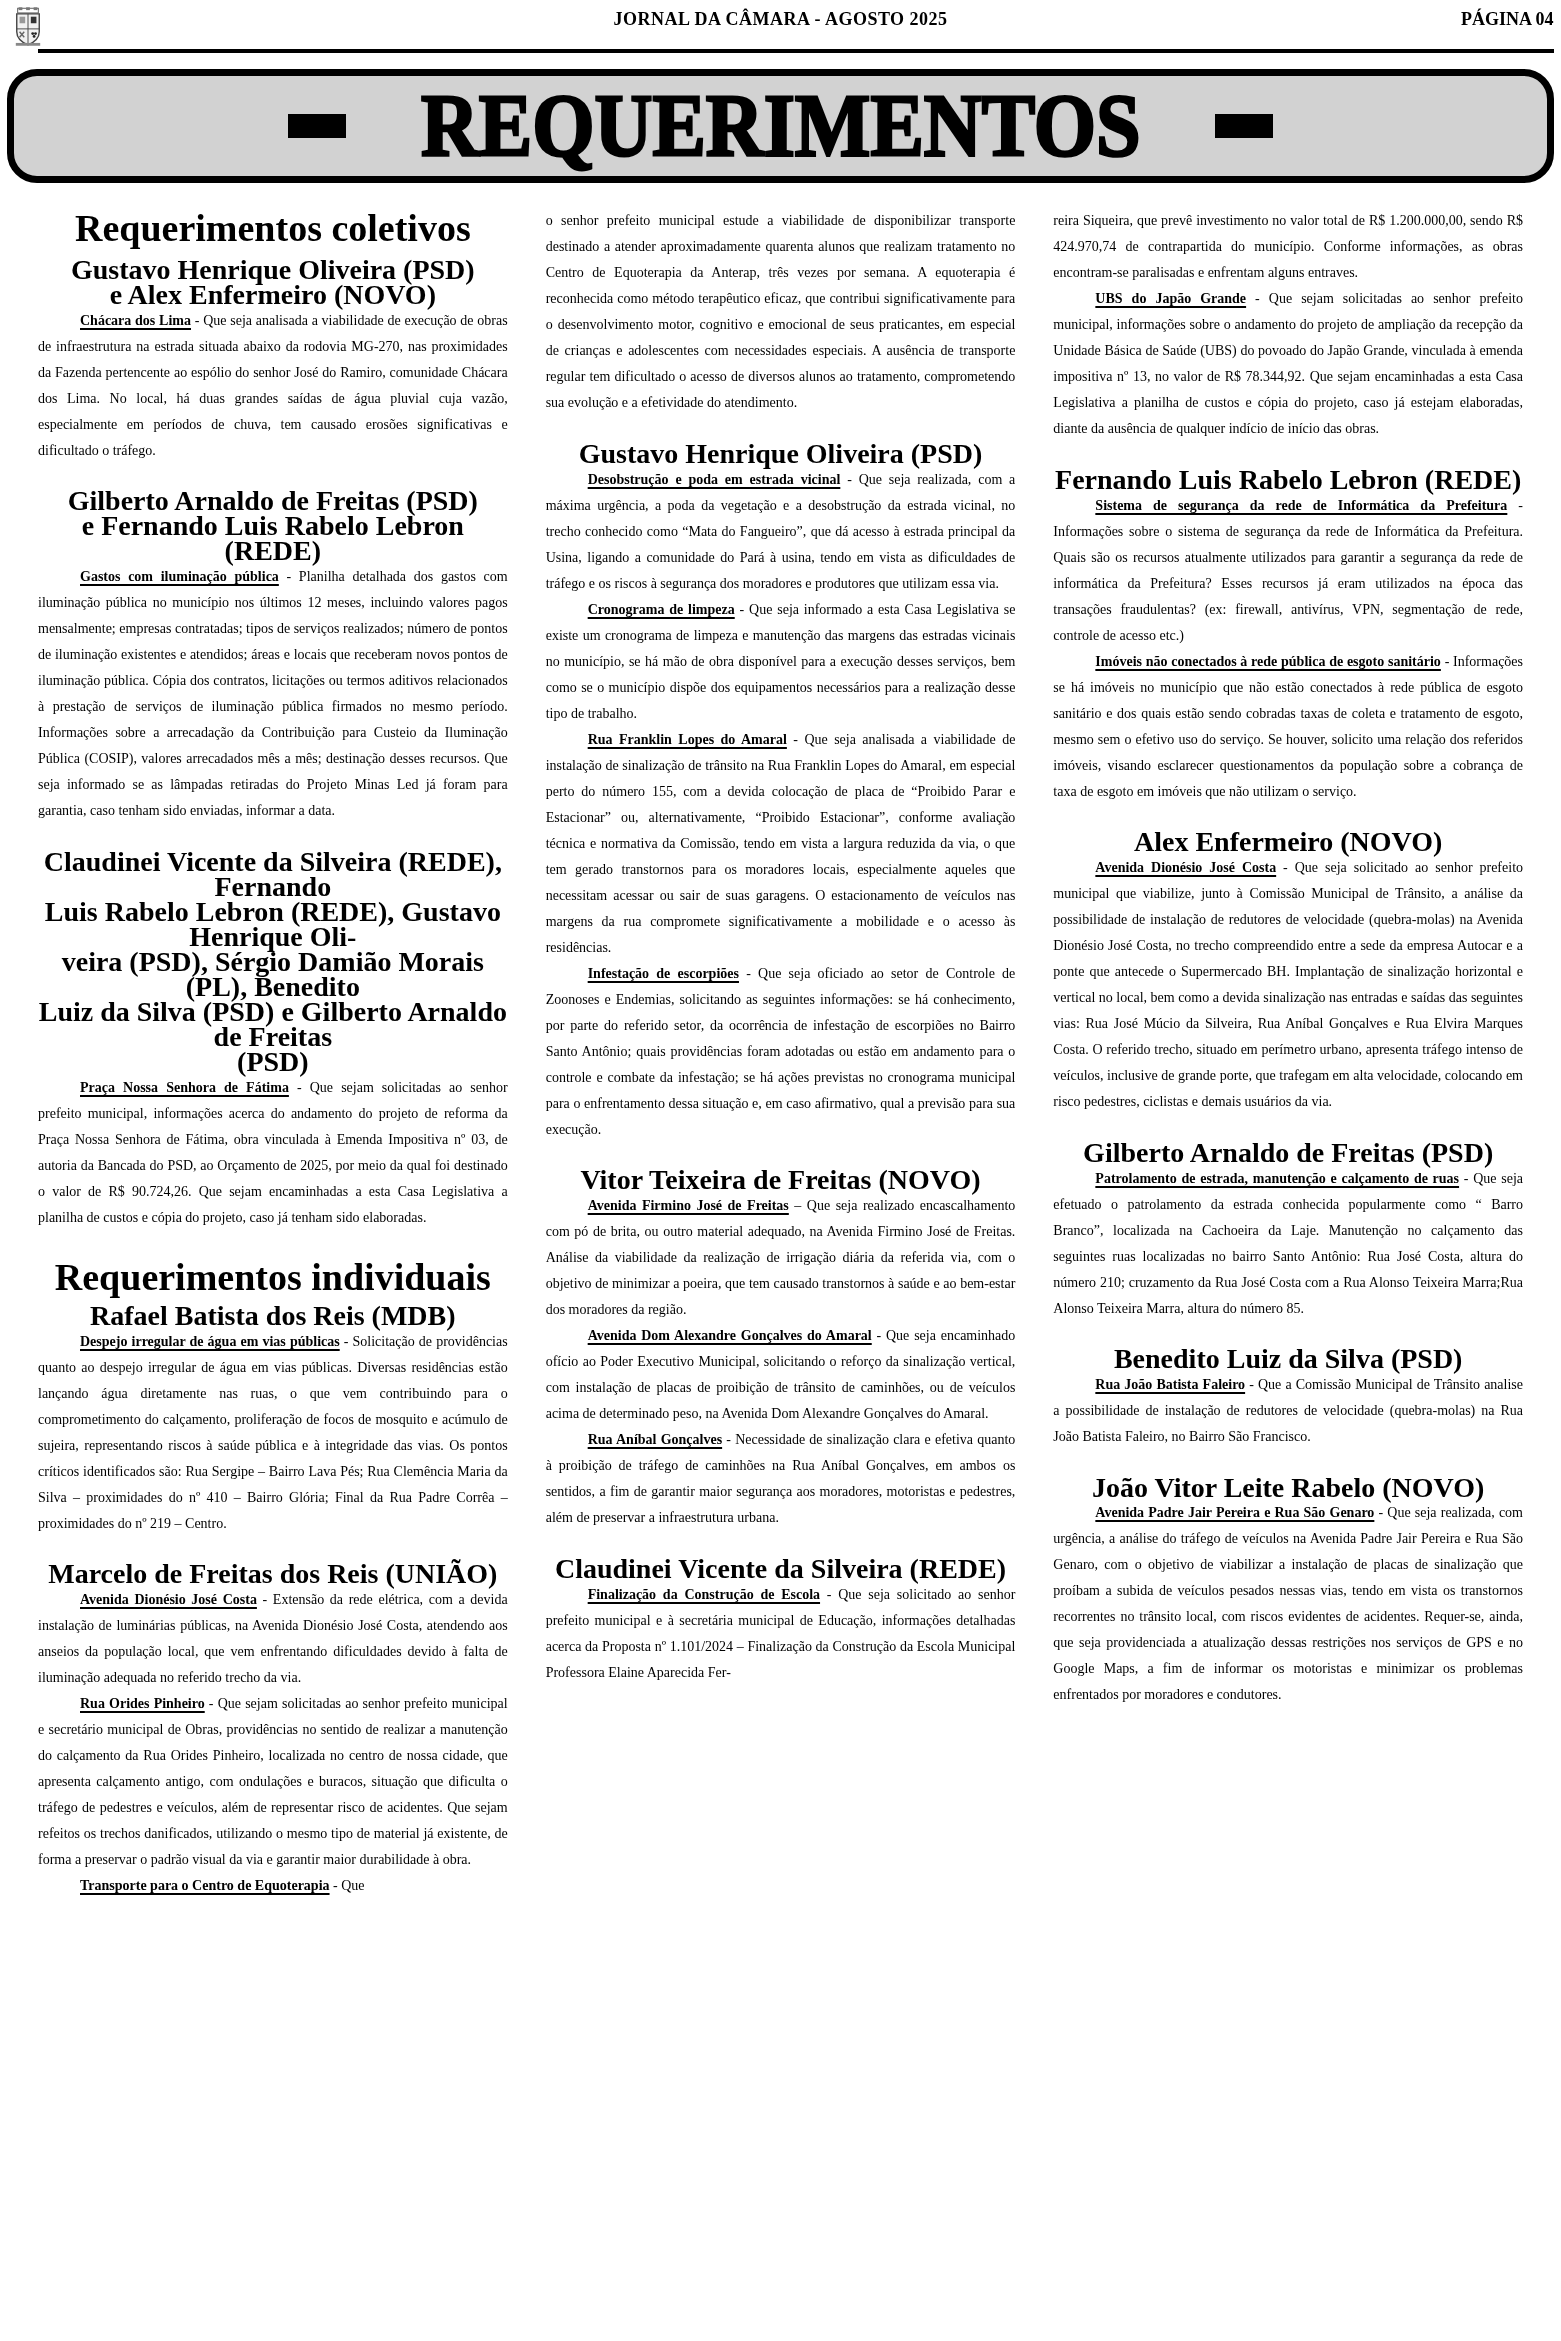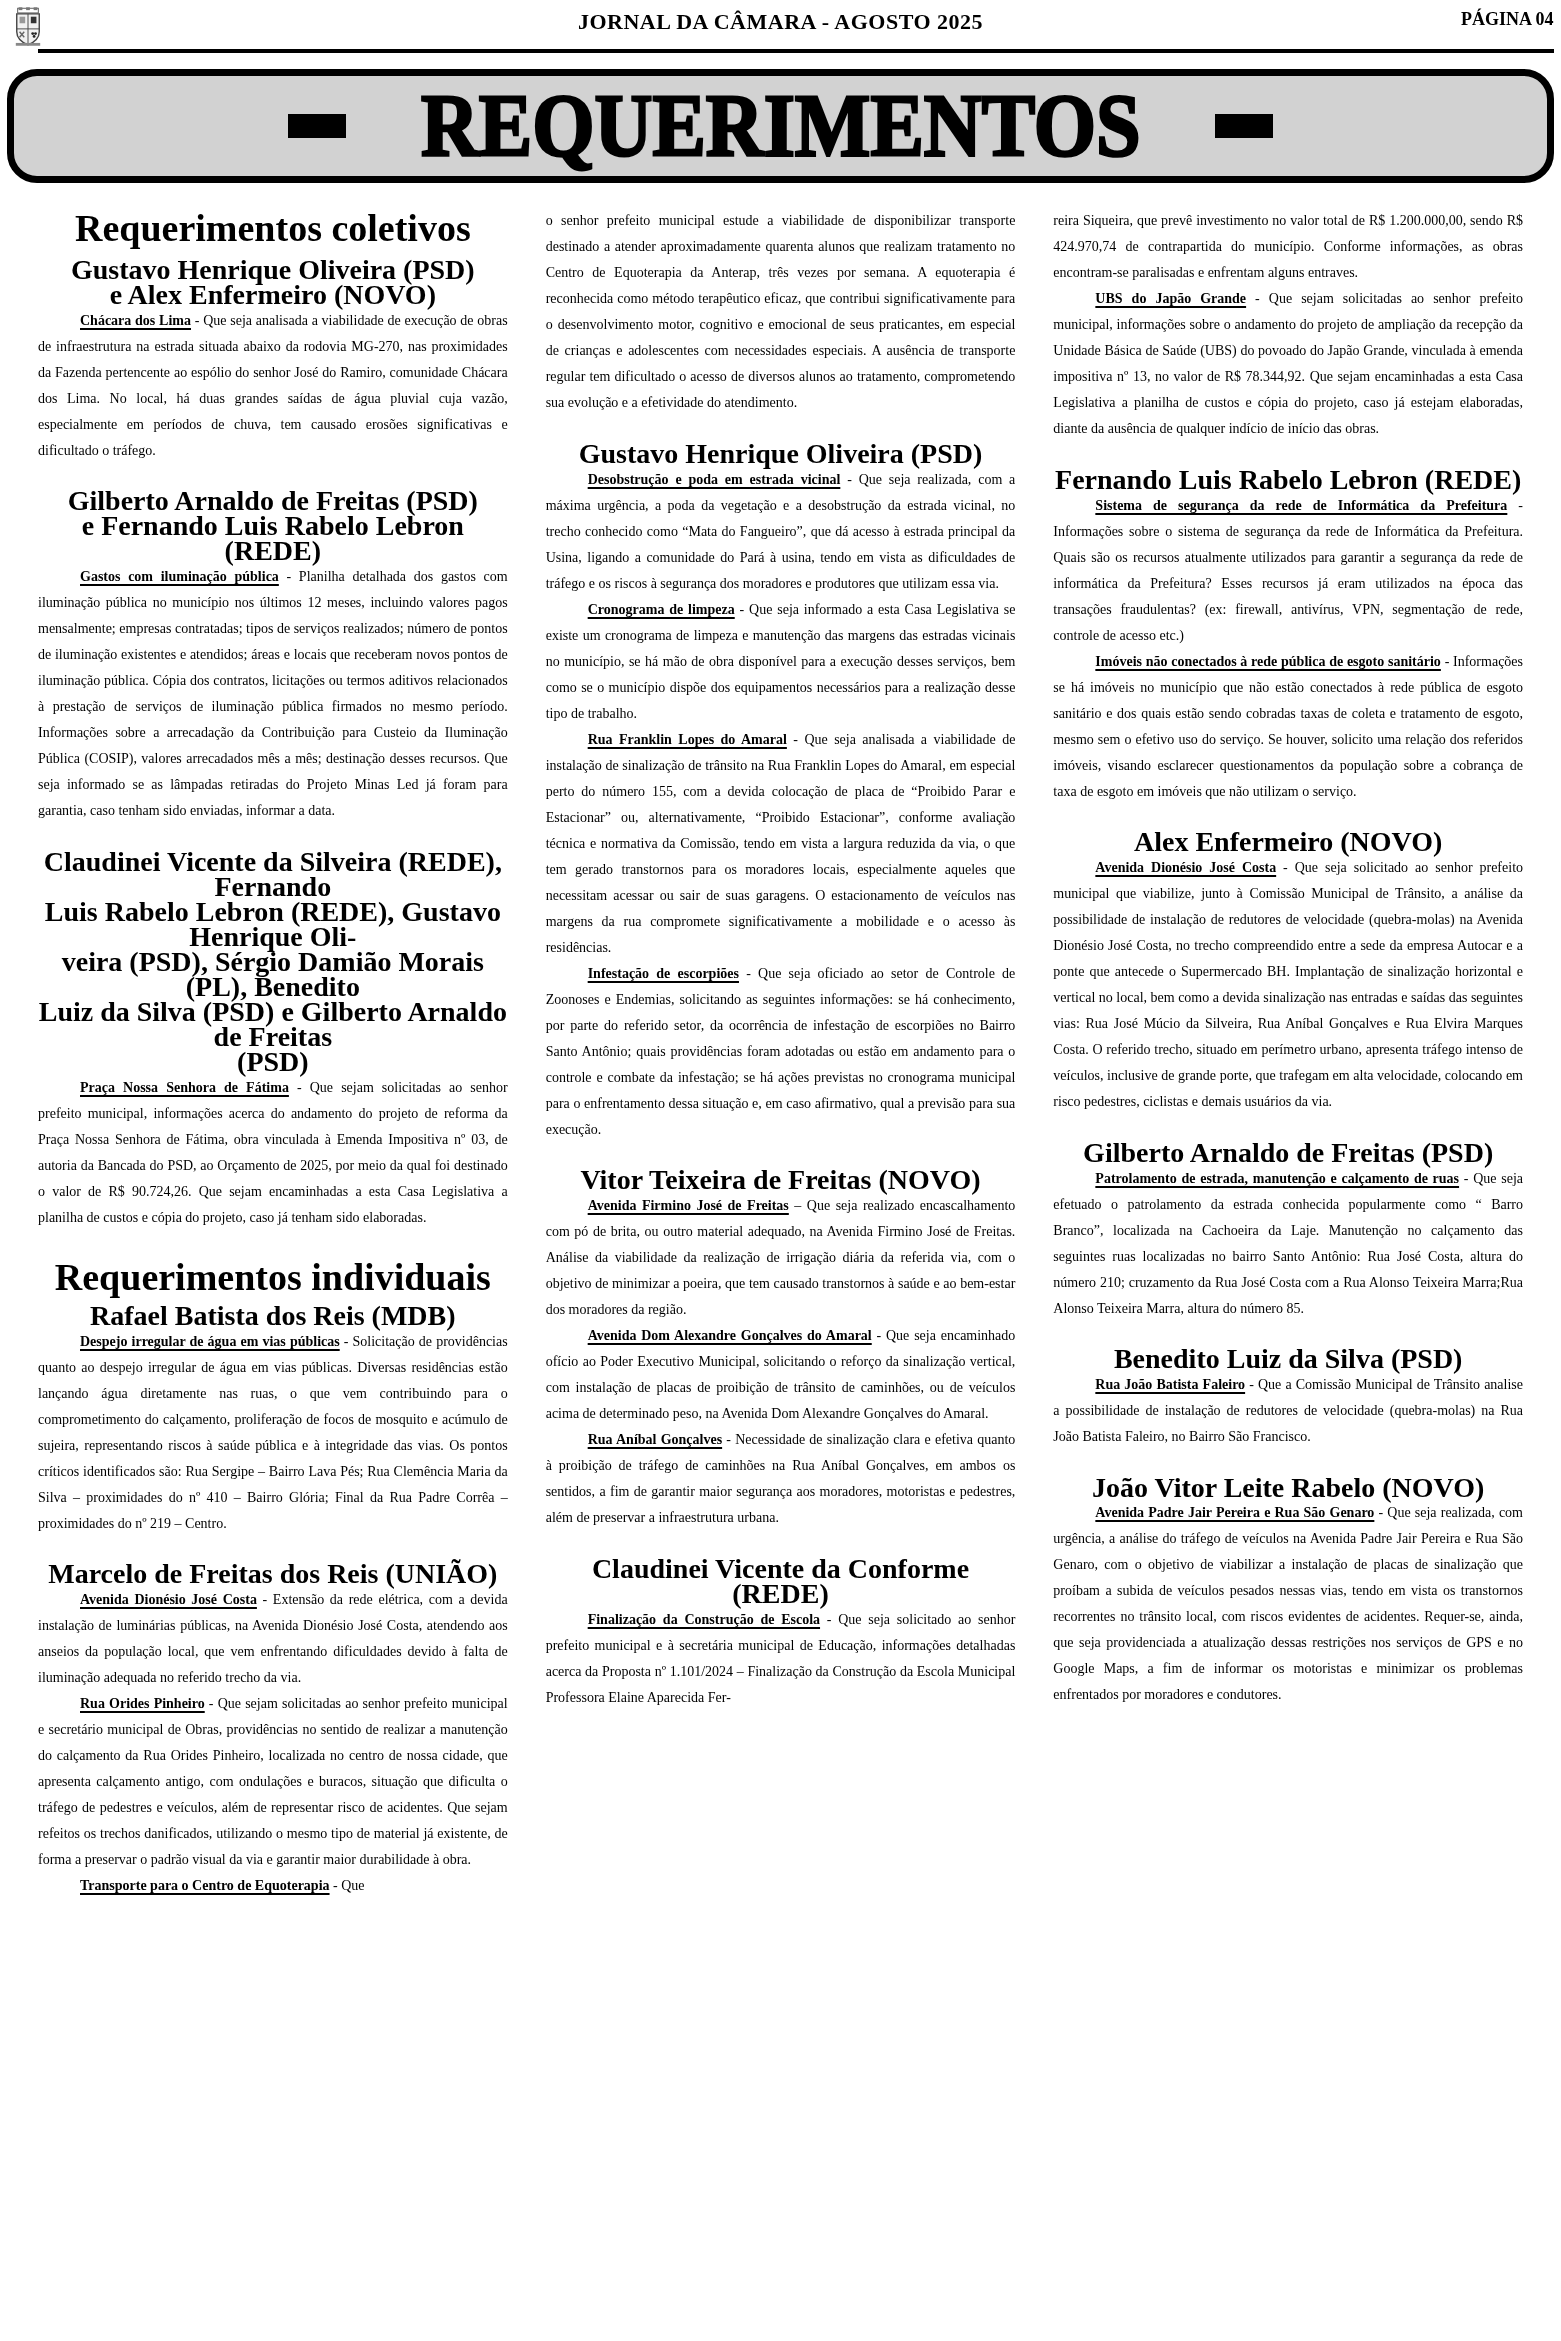--- a/index.html
+++ b/index.html
@@ -5,21 +5,21 @@
   html, body { margin:0; padding:0; }
   body {
     width:1561px; height:2342px;
     background:#ffffff; color:#000;
     font-family:"Liberation Serif", serif;
     overflow:hidden;
     -webkit-hyphens:auto; hyphens:auto;
   }
   .header-wrap { position:relative; padding:6.6px 38px 0; height:35px; }
   .masthead-title {
-    text-align:center; font-weight:bold; font-size:22px; letter-spacing:0.5px;
+    text-align:center; font-weight:bold; font-size:18px; letter-spacing:0.5px;
     padding-top:2.8px;
   }
   .page-num {
     position:absolute; right:7.6px; top:9.4px;
     font-weight:bold; font-size:18px;
   }
   .logo { position:absolute; left:13.2px; top:6.6px; width:30px; height:40px; }
   .header-rule { height:3.8px; background:#000; margin:7.6px 6.6px 0 38px; }
 
   .banner {
@@ -122,21 +122,21 @@
     <p class="cont">o senhor prefeito municipal estude a viabilidade de disponibilizar transporte destinado a atender aproximadamente quarenta alunos que realizam tratamento no Centro de Equoterapia da Anterap, três vezes por semana. A equoterapia é reconhecida como método terapêutico eficaz, que contribui significativamente para o desenvolvimento motor, cognitivo e emocional de seus praticantes, em especial de crianças e adolescentes com necessidades especiais. A ausência de transporte regular tem dificultado o acesso de diversos alunos ao tratamento, comprometendo sua evolução e a efetividade do atendimento.</p>
     <p class="byline">Gustavo Henrique Oliveira (PSD)</p>
     <p class="item"><span class="item-title">Desobstrução e poda em estrada vicinal</span><span> - Que seja realizada, com a máxima urgência, a poda da vegetação e a desobstrução da estrada vicinal, no trecho conhecido como “Mata do Fangueiro”, que dá acesso à estrada principal da Usina, ligando a comunidade do Pará à usina, tendo em vista as dificuldades de tráfego e os riscos à segurança dos moradores e produtores que utilizam essa via.</span></p>
     <p class="item"><span class="item-title">Cronograma de limpeza</span><span> - Que seja informado a esta Casa Legislativa se existe um cronograma de limpeza e manutenção das margens das estradas vicinais no município, se há mão de obra disponível para a execução desses serviços, bem como se o município dispõe dos equipamentos necessários para a realização desse tipo de trabalho.</span></p>
     <p class="item"><span class="item-title">Rua Franklin Lopes do Amaral</span><span> - Que seja analisada a viabilidade de instalação de sinalização de trânsito na Rua Franklin Lopes do Amaral, em especial perto do número 155, com a devida colocação de placa de “Proibido Parar e Estacionar” ou, alternativamente, “Proibido Estacionar”, conforme avaliação técnica e normativa da Comissão, tendo em vista a largura reduzida da via, o que tem gerado transtornos para os moradores locais, especialmente aqueles que necessitam acessar ou sair de suas garagens. O estacionamento de veículos nas margens da rua compromete significativamente a mobilidade e o acesso às residências.</span></p>
     <p class="item"><span class="item-title">Infestação de escorpiões</span><span> - Que seja oficiado ao setor de Controle de Zoonoses e Endemias, solicitando as seguintes informações: se há conhecimento, por parte do referido setor, da ocorrência de infestação de escorpiões no Bairro Santo Antônio; quais providências foram adotadas ou estão em andamento para o controle e combate da infestação; se há ações previstas no cronograma municipal para o enfrentamento dessa situação e, em caso afirmativo, qual a previsão para sua execução.</span></p>
     <p class="byline">Vitor Teixeira de Freitas (NOVO)</p>
     <p class="item"><span class="item-title">Avenida Firmino José de Freitas</span><span> – Que seja realizado encascalhamento com pó de brita, ou outro material adequado, na Avenida Firmino José de Freitas. Análise da viabilidade da realização de irrigação diária da referida via, com o objetivo de minimizar a poeira, que tem causado transtornos à saúde e ao bem-estar dos moradores da região.</span></p>
     <p class="item"><span class="item-title">Avenida Dom Alexandre Gonçalves do Amaral</span><span> - Que seja encaminhado ofício ao Poder Executivo Municipal, solicitando o reforço da sinalização vertical, com instalação de placas de proibição de trânsito de caminhões, ou de veículos acima de determinado peso, na Avenida Dom Alexandre Gonçalves do Amaral.</span></p>
     <p class="item"><span class="item-title">Rua Aníbal Gonçalves</span><span> - Necessidade de sinalização clara e efetiva quanto à proibição de tráfego de caminhões na Rua Aníbal Gonçalves, em ambos os sentidos, a fim de garantir maior segurança aos moradores, motoristas e pedestres, além de preservar a infraestrutura urbana.</span></p>
-    <p class="byline">Claudinei Vicente da Conforme (REDE)</p>
+    <p class="byline">Claudinei Vicente da Silveira (REDE)</p>
     <p class="item"><span class="item-title">Finalização da Construção de Escola</span><span> - Que seja solicitado ao senhor prefeito municipal e à secretária municipal de Educação, informações detalhadas acerca da Proposta nº 1.101/2024 – Finalização da Construção da Escola Municipal Professora Elaine Aparecida Fer-</span></p>
   </div>
 
   <div class="col">
     <p class="cont">reira Siqueira, que prevê investimento no valor total de R$ 1.200.000,00, sendo R$ 424.970,74 de contrapartida do município. Conforme informações, as obras encontram-se paralisadas e enfrentam alguns entraves.</p>
     <p class="item"><span class="item-title">UBS do Japão Grande</span><span> - Que sejam solicitadas ao senhor prefeito municipal, informações sobre o andamento do projeto de ampliação da recepção da Unidade Básica de Saúde (UBS) do povoado do Japão Grande, vinculada à emenda impositiva nº 13, no valor de R$ 78.344,92. Que sejam encaminhadas a esta Casa Legislativa a planilha de custos e cópia do projeto, caso já estejam elaboradas, diante da ausência de qualquer indício de início das obras.</span></p>
     <p class="byline">Fernando Luis Rabelo Lebron (REDE)</p>
     <p class="item"><span class="item-title">Sistema de segurança da rede de Informática da Prefeitura</span><span> - Informações sobre o sistema de segurança da rede de Informática da Prefeitura. Quais são os recursos atualmente utilizados para garantir a segurança da rede de informática da Prefeitura? Esses recursos já eram utilizados na época das transações fraudulentas? (ex: firewall, antivírus, VPN, segmentação de rede, controle de acesso etc.)</span></p>
     <p class="item"><span class="item-title">Imóveis não conectados à rede pública de esgoto sanitário</span><span> - Informações se há imóveis no município que não estão conectados à rede pública de esgoto sanitário e dos quais estão sendo cobradas taxas de coleta e tratamento de esgoto, mesmo sem o efetivo uso do serviço. Se houver, solicito uma relação dos referidos imóveis, visando esclarecer questionamentos da população sobre a cobrança de taxa de esgoto em imóveis que não utilizam o serviço.</span></p>
     <p class="byline">Alex Enfermeiro (NOVO)</p>

